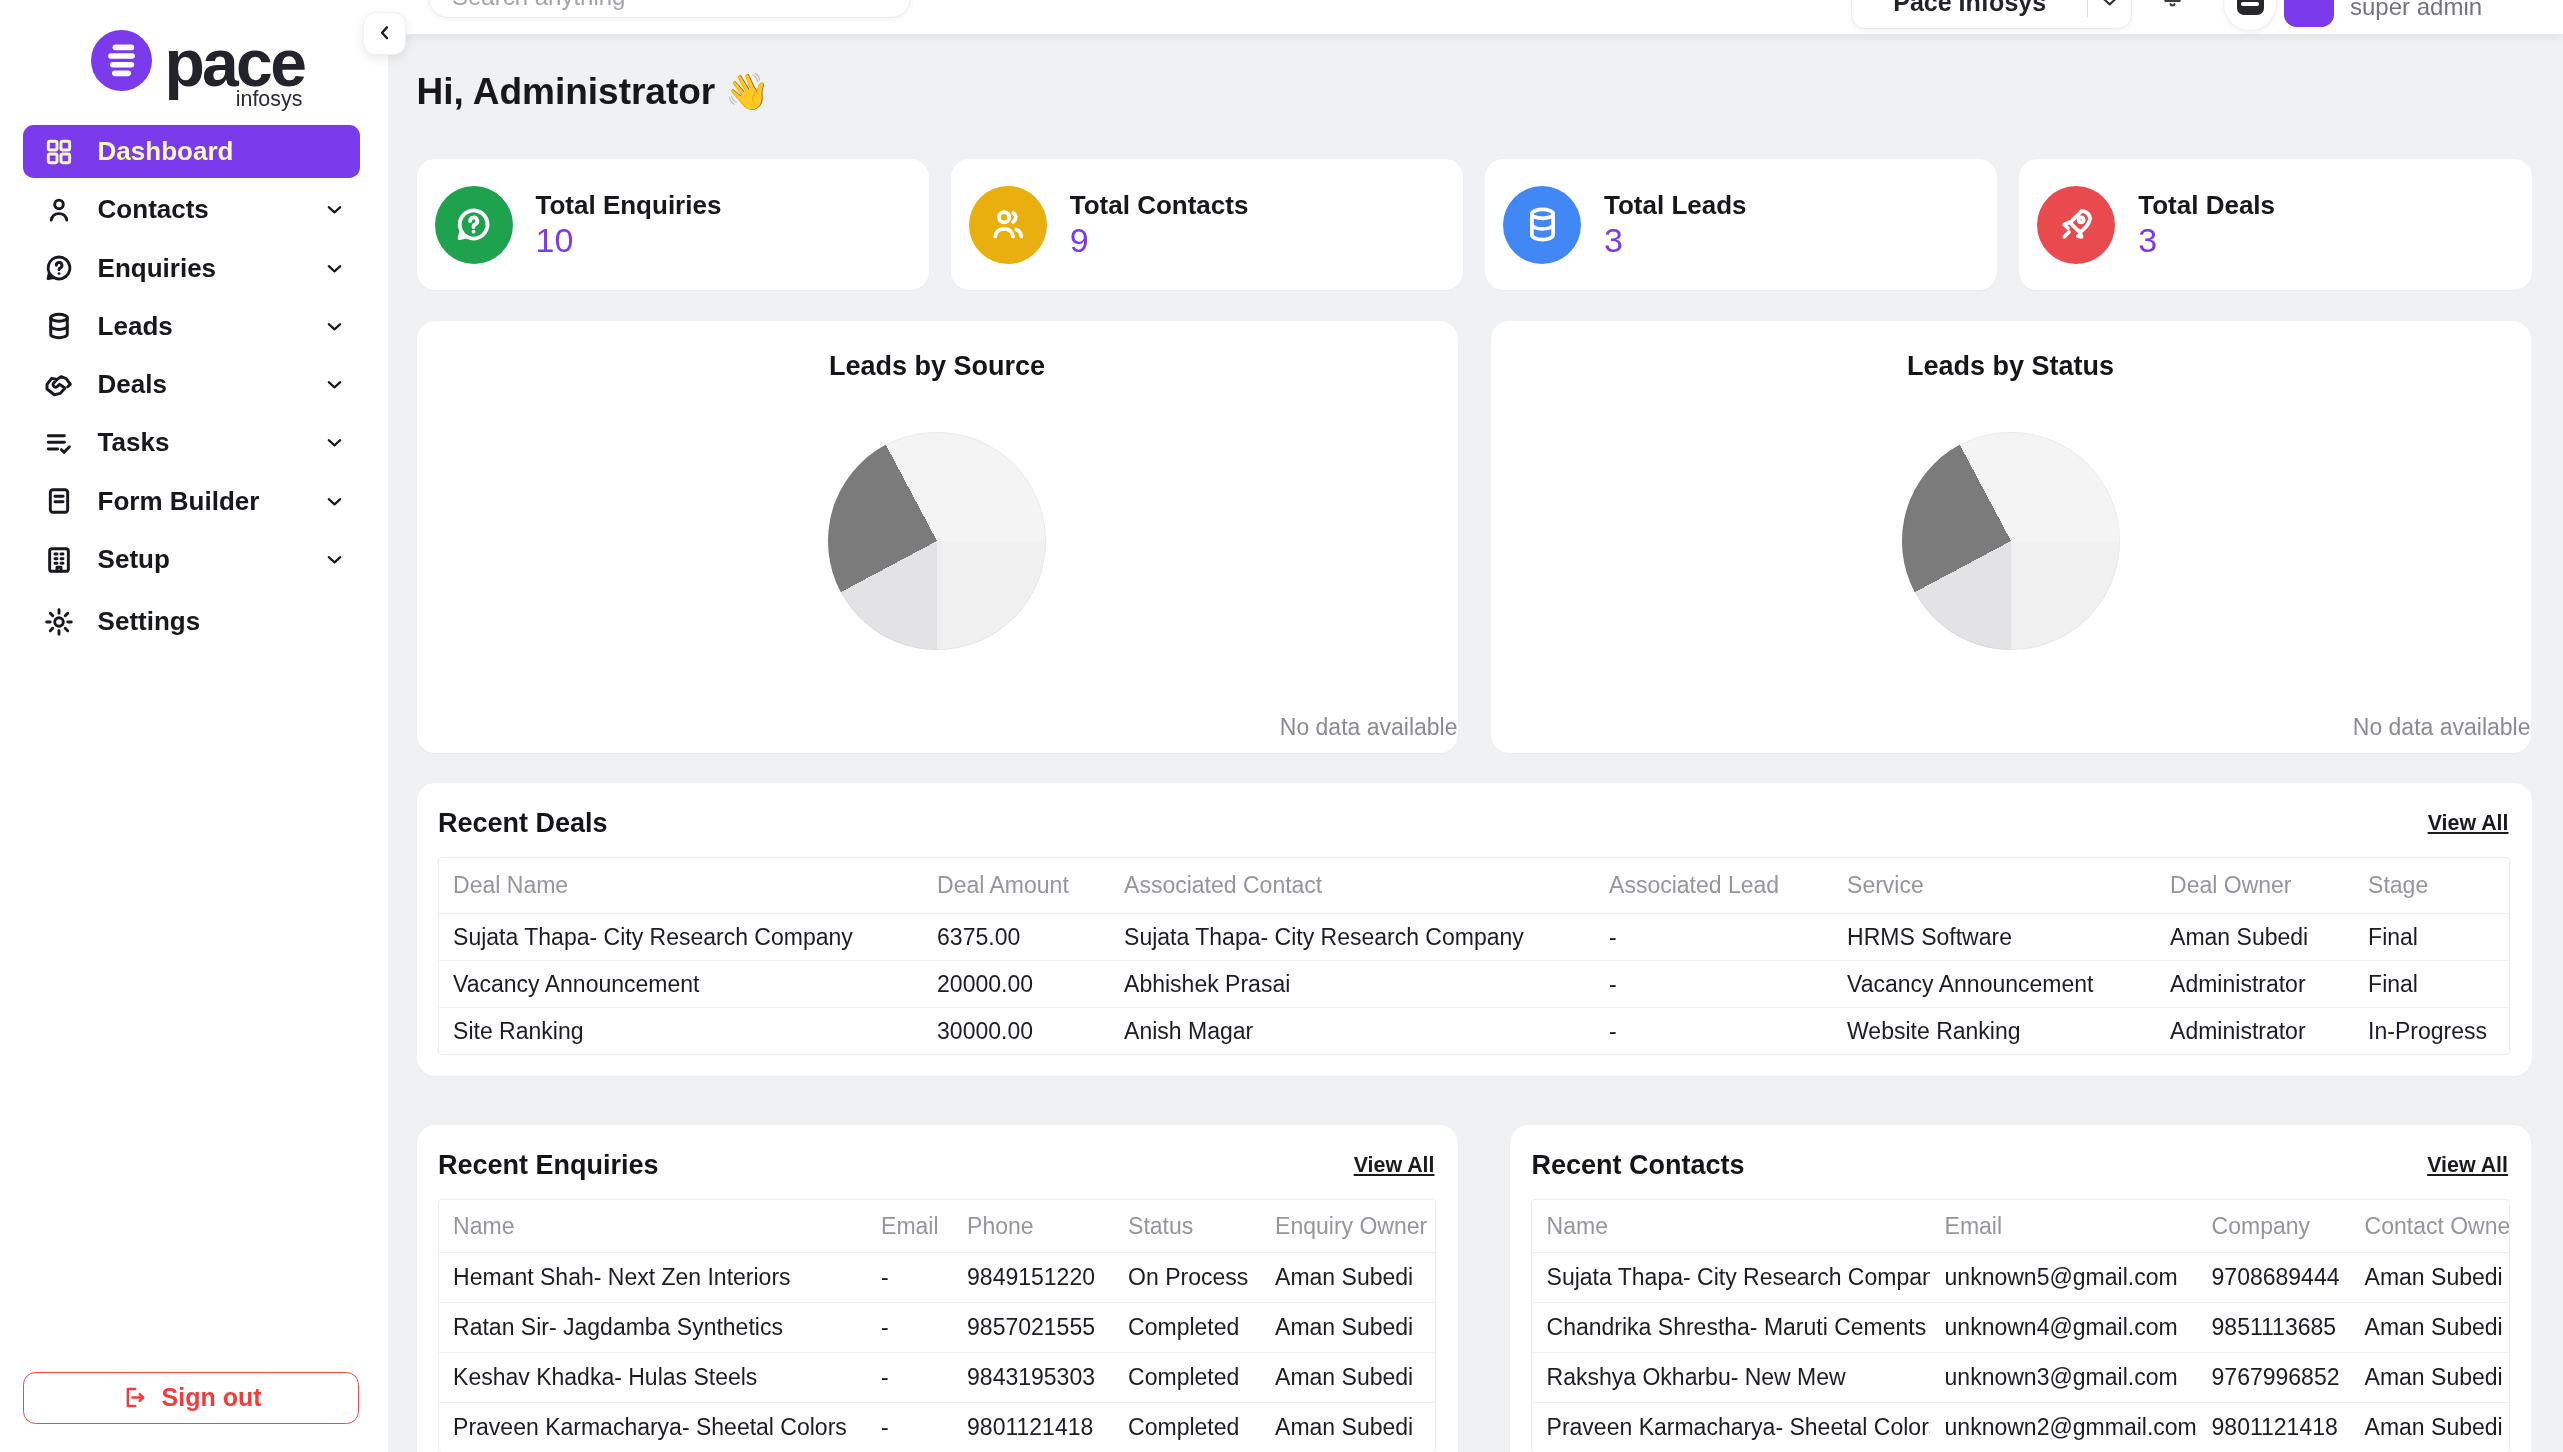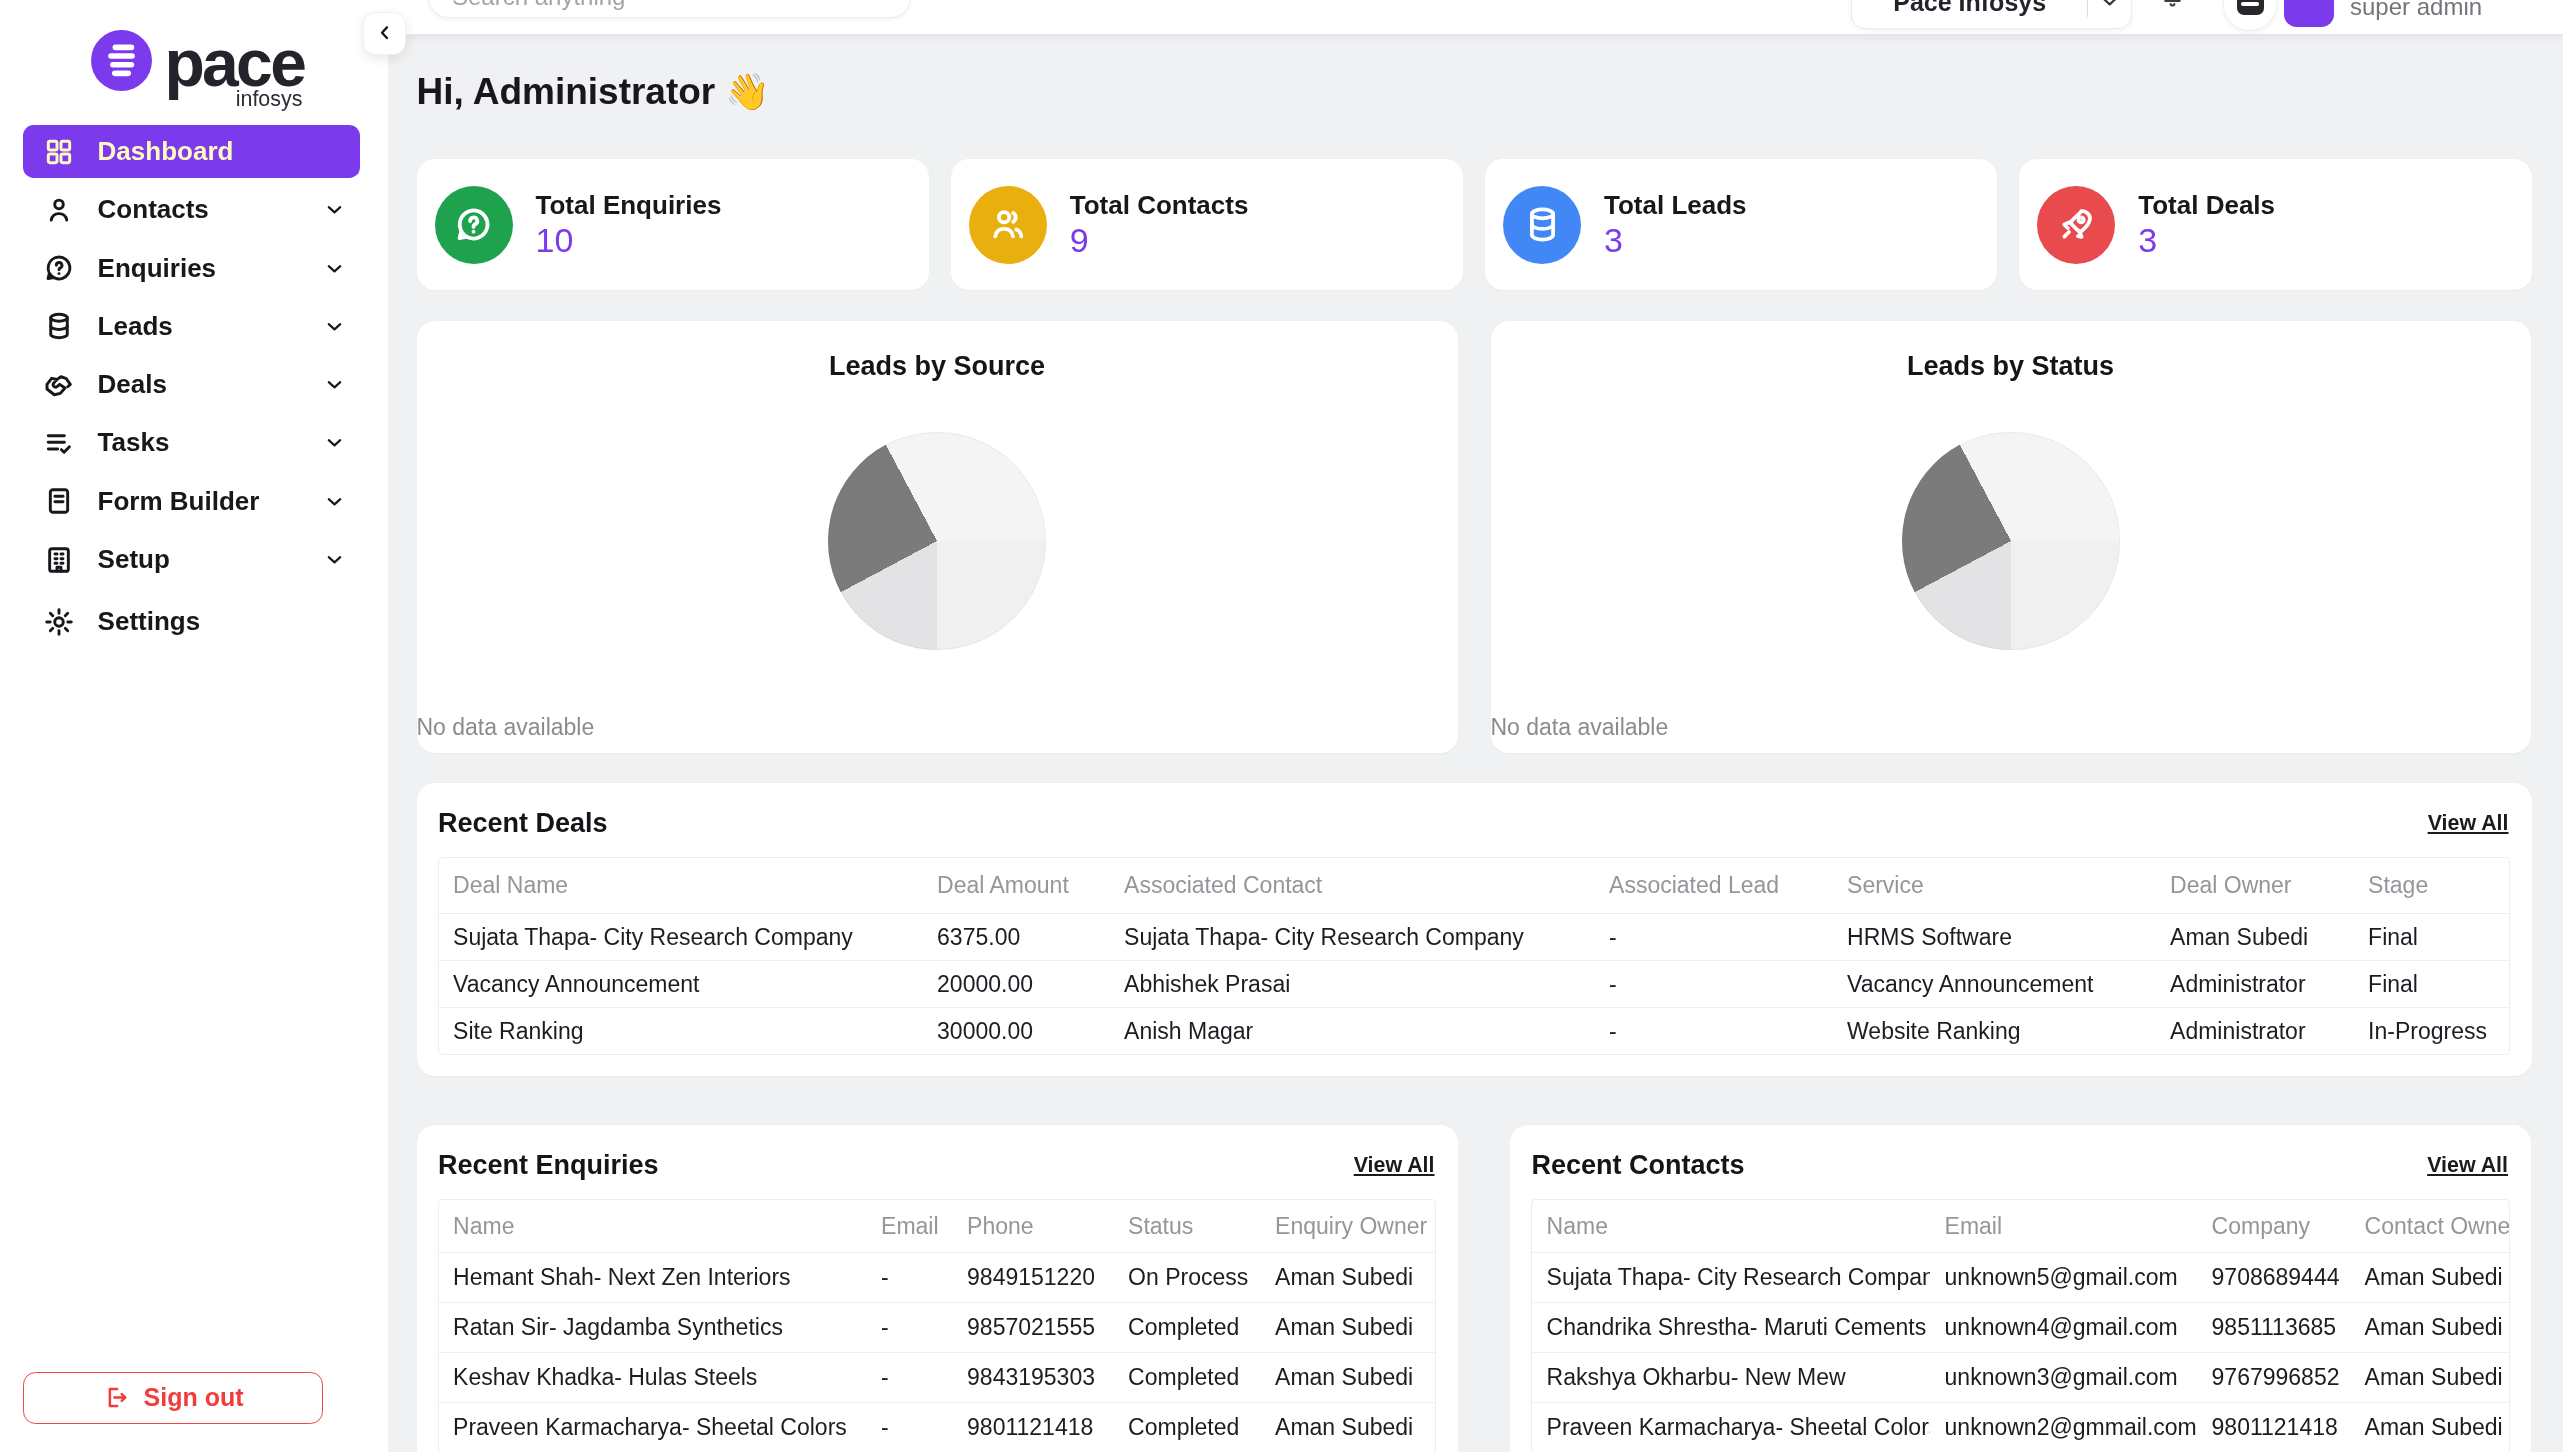--- a/index.html
+++ b/index.html
@@ -15,21 +15,21 @@
   .brand-tagline{font-size:21.4px;color:#2b2b33;display:block;text-align:right;margin-top:-7.1px;padding-right:1.8px;}
   .side-nav{position:absolute;top:125px;left:23px;right:23px;}
   .side-item{display:flex;align-items:center;height:53px;margin-bottom:5.3px;border-radius:10.7px;
              padding:0 14.2px 0 19.6px;font-size:26px;font-weight:700;color:#17171c;cursor:pointer;}
   .side-item .icon{width:32px;height:32px;margin-right:23px;display:inline-flex;}
   .side-item .icon svg{width:32px;height:32px;}
   .side-item .chev{margin-left:auto;width:23px;height:23px;margin-right:0;}
   .side-item .chev svg{width:23px;height:23px;}
   .side-item.active{background:#7C3AED;color:#fef9c3;}
   .side-item.settings-gap{margin-top:9px;}
-  .signout{position:absolute;left:23px;bottom:28.5px;width:300px;height:52px;background:#fff;
+  .signout{position:absolute;left:23px;bottom:28.5px;width:336px;height:52px;background:#fff;
            border:1.8px solid #f04747;border-radius:12.5px;color:#f23b3b;font-size:25px;font-weight:700;
            display:flex;align-items:center;justify-content:center;gap:14.2px;cursor:pointer;
            font-family:"Liberation Sans",sans-serif;}
   .signout svg{width:27px;height:27px;}
 
   
   .topbar{position:absolute;left:383px;right:0;top:0;height:34px;background:#fff;z-index:4;
           box-shadow:0 3.6px 9px rgba(30,30,40,.07);}
   .search{position:absolute;left:45px;top:-25px;width:435px;height:41px;border-radius:20.5px;
           border:0.9px solid #ececef;box-shadow:0 1.8px 5.3px rgba(0,0,0,.05);padding:0 23px;font-size:24px;
@@ -71,21 +71,21 @@
   .stat-label{font-size:26px;font-weight:700;color:#17171c;}
   .stat-value{font-size:34px;font-weight:400;margin-top:0;}
 
   .charts-row{position:absolute;left:28.5px;top:287px;width:2115px;display:flex;gap:33px;}
   .chart-card{background:#fff;border-radius:18px;height:432px;position:relative;box-shadow:0 0.9px 1.8px rgba(0,0,0,.03);}
   .chart-card.c0{width:1041px;}
   .chart-card.c1{width:1040px;}
   .chart-title{text-align:center;padding-top:30px;font-size:27px;font-weight:800;color:#151519;}
   .pie{position:absolute;top:111px;left:50%;transform:translateX(-50%);width:218px;height:218px;border-radius:50%;
        box-shadow:inset 0 0 0 0.9px rgba(0,0,0,.045);}
-  .empty-text{position:absolute;bottom:12.5px;left:0;right:0;text-align:left;font-size:23px;color:#8b8b90;}
+  .empty-text{position:absolute;bottom:12.5px;left:0;right:0;text-align:right;font-size:23px;color:#8b8b90;}
 
   .card{background:#fff;border-radius:18px;box-shadow:0 0.9px 1.8px rgba(0,0,0,.03);position:absolute;box-sizing:border-box;}
   .deals-card{left:28.5px;top:749px;width:2115px;height:293px;}
   .bottom-left{left:28.5px;top:1091px;width:1041px;height:374px;}
   .bottom-right{left:1122px;top:1091px;width:1021px;height:374px;}
   .sec-head{display:flex;justify-content:space-between;align-items:center;padding:25px 23px 0 21.4px;}
   .sec-title{margin:0;font-size:27px;font-weight:800;color:#151519;}
   .view-all{font-size:21.4px;font-weight:700;color:#1b1b1f;text-decoration:underline;cursor:pointer;}
 
   .tbl{border:1.8px solid #ededf0;border-radius:4px;margin:18px 21.4px 21.4px;overflow:hidden;background:#fff;}

